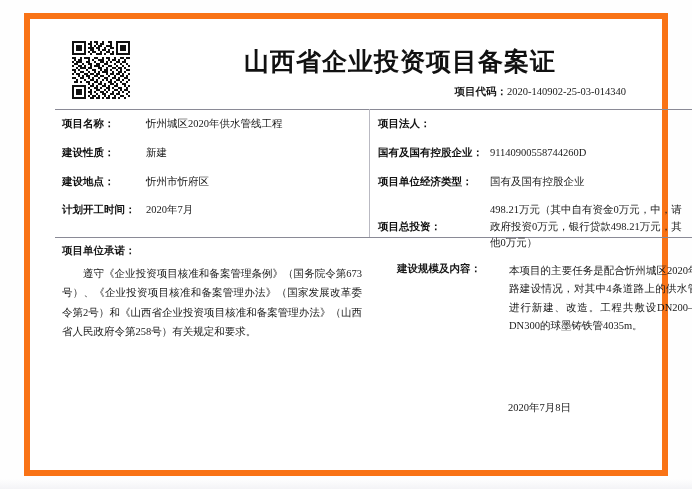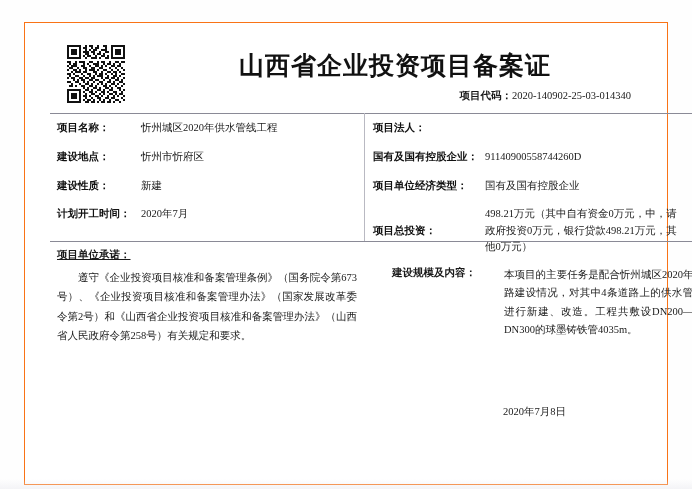--- a/index.html
+++ b/index.html
@@ -20,24 +20,24 @@
     position: absolute;
     left: 0; top: 0;
     width: 692px; height: 489px;
     background: #fefefe;
   }
 
   
   .doc-frame {
     position: absolute;
     left: 24px;
-    top: 22px;
+    top: 13px;
     width: 644px;
     height: 463px;
-    border: 1px solid #f97316;
+    border: 6px solid #f97316;
     box-sizing: border-box;
     background: #ffffff;
   }
 
   
   .qr {
     position: absolute;
     left: 42px;
     top: 22px;
     width: 58px;
@@ -123,21 +123,20 @@
   .commit {
     position: absolute;
     left: 32px;
     top: 225px;
     width: 300px;
     font-size: 10.5px;
   }
   .commit .hd {
     font-weight: bold;
     margin-bottom: 6px;
-    text-decoration: underline;
   }
   .commit .body {
     text-indent: 21px;
     line-height: 1.85;
     text-align: justify;
   }
 
   .scale {
     position: absolute;
     left: 348px;
@@ -412,26 +411,26 @@
     <div class="hr hr1"></div>
     <div class="vdiv"></div>
     <div class="hr hr2"></div>
 
     <div class="info col-left">
       <div class="row">
         <span class="lbl">项目名称：</span>
         <span class="val">忻州城区2020年供水管线工程</span>
       </div>
       <div class="row">
+        <span class="lbl">建设性质：</span>
+        <span class="val">新建</span>
+      </div>
+      <div class="row">
         <span class="lbl">建设地点：</span>
         <span class="val">忻州市忻府区</span>
-      </div>
-      <div class="row">
-        <span class="lbl">建设性质：</span>
-        <span class="val">新建</span>
       </div>
       <div class="row">
         <span class="lbl">计划开工时间：</span>
         <span class="val">2020年7月</span>
       </div>
     </div>
 
     <div class="info col-right">
       <div class="row">
         <span class="lbl">项目法人：</span>

